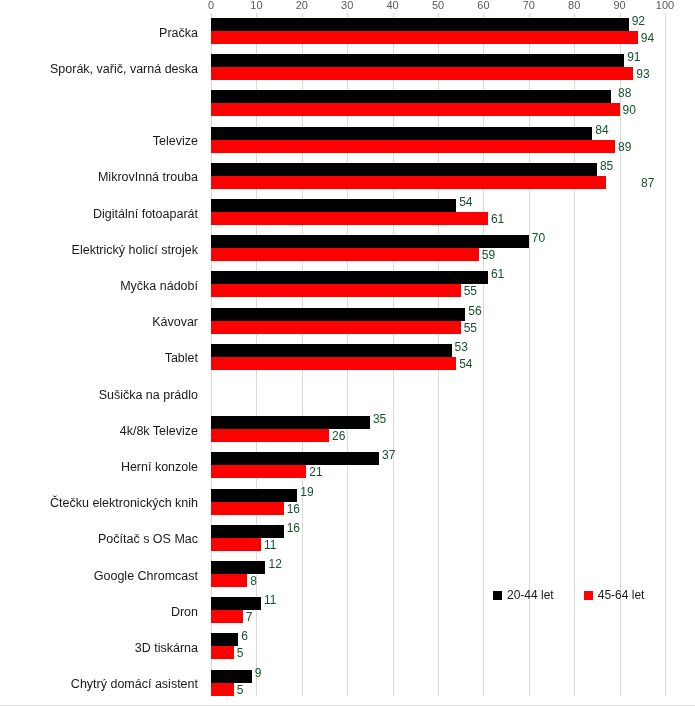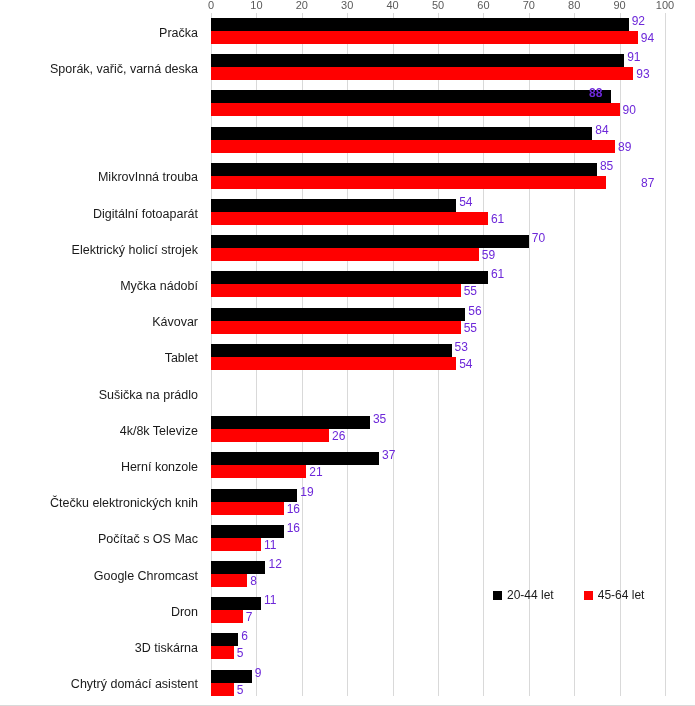--- a/index.html
+++ b/index.html
@@ -99,21 +99,21 @@
     position: absolute;
     height: 13px;
     left: 0;
   }
   .bar.s0 { top: 3px;  background: #000000; }
   .bar.s1 { top: 16px; background: #FF0000; }
 
   .bar-value {
     position: absolute;
     font-size: 12px;
-    color: #6d28d9;
+    color: #14532d;
     white-space: nowrap;
     line-height: 13px;
   }
   .bar-value.s0 { top: 0px;  }
   .bar-value.s1 { top: 17px; }
 
   
   #legend {
     position: absolute;
     left: 493px;
@@ -184,26 +184,27 @@
         <div class="bars">
           <div class="bar s0" title="25-44 let: 91" style="width: 413.14px; background: rgb(0, 0, 0);"></div>
           <div class="bar-value s0" style="left: 416.14px;">91</div>
           <div class="bar s1" title="45-64 let: 93" style="width: 422.22px; background: rgb(255, 0, 0);"></div>
           <div class="bar-value s1" style="left: 425.22px;">93</div>
         </div>
       </div>
       <div class="cat-row" style="top: 87.4px;">
         <div class="bars">
           <div class="bar s0" title="25-44 let: 88" style="width: 399.52px; background: rgb(0, 0, 0);"></div>
-          <div class="bar-value s0" style="left: 378px; font-weight: bold;">88</div>
+          <div class="bar-value s0" style="left: 407px;">88</div>
           <div class="bar s1" title="45-64 let: 90" style="width: 408.6px; background: rgb(255, 0, 0);"></div>
           <div class="bar-value s1" style="left: 411.6px;">90</div>
         </div>
       </div>
       <div class="cat-row" style="top: 123.6px;">
+        <div class="cat-label">Televize</div>
         <div class="bars">
           <div class="bar s0" title="25-44 let: 84" style="width: 381.36px; background: rgb(0, 0, 0);"></div>
           <div class="bar-value s0" style="left: 384.36px;">84</div>
           <div class="bar s1" title="45-64 let: 89" style="width: 404.06px; background: rgb(255, 0, 0);"></div>
           <div class="bar-value s1" style="left: 407.06px;">89</div>
         </div>
       </div>
       <div class="cat-row" style="top: 159.8px;">
         <div class="cat-label">MikrovInná trouba</div>
         <div class="bars">

